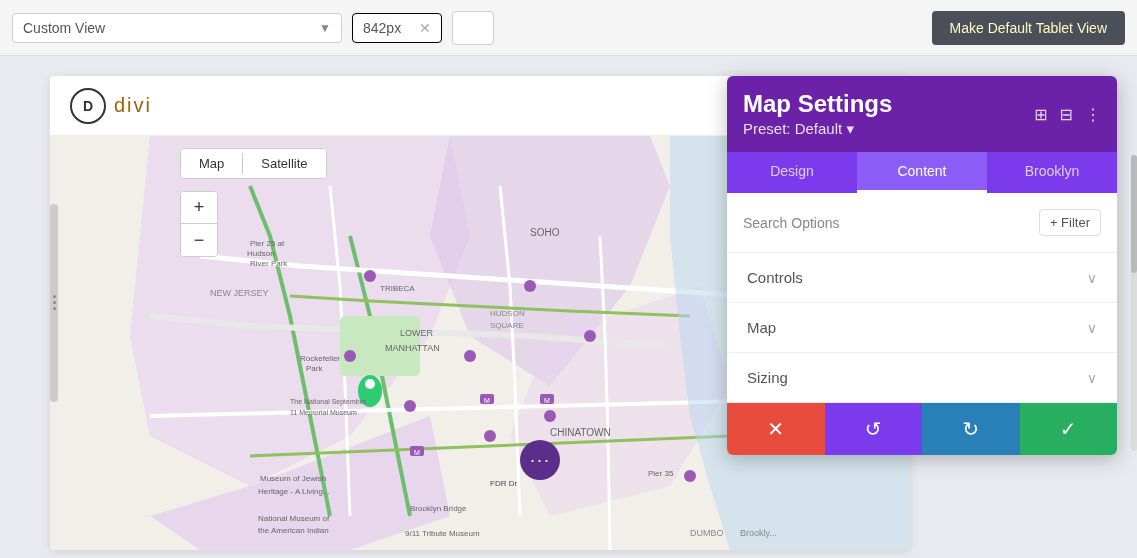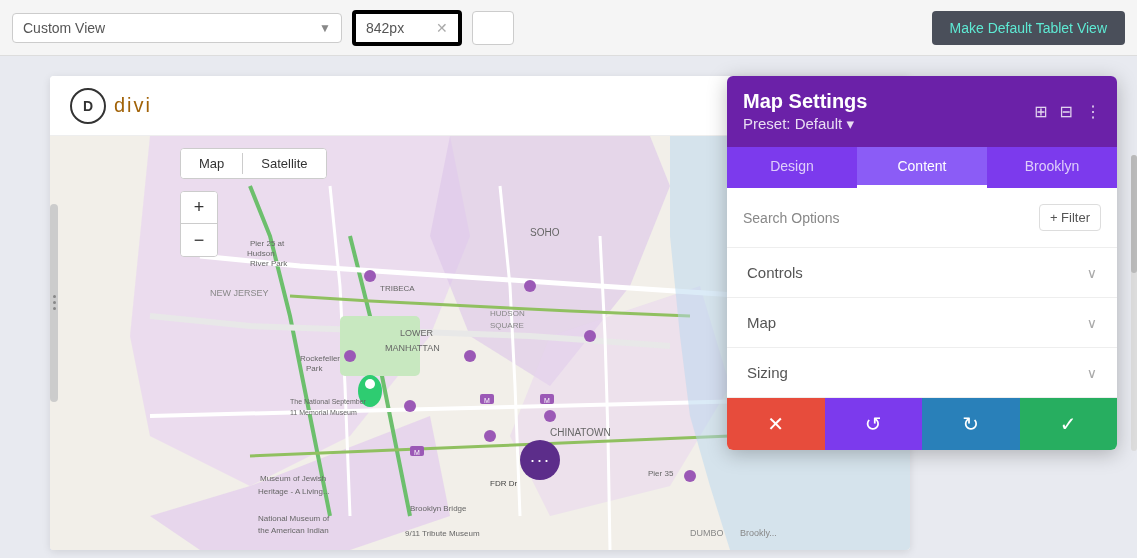--- a/index.html
+++ b/index.html
@@ -37,45 +37,45 @@
       color: #555;
     }
     .view-select-arrow {
       color: #888;
       font-size: 12px;
     }
     .width-input-wrapper {
       display: flex;
       align-items: center;
       background: white;
-      border: 4px solid #000000;
+      border: 1px solid #000000;
       border-radius: 4px;
       padding: 6px 10px;
-      gap: 20px;
+      gap: 6px;
     }
     .width-input-text {
       font-size: 14px;
       color: #555;
       min-width: 50px;
     }
     .close-x {
       color: #aaa;
       font-size: 14px;
       cursor: pointer;
     }
     .width-extra-box {
       background: white;
       border: 1px solid #ccc;
       border-radius: 4px;
       padding: 6px 20px;
       height: 34px;
     }
     .default-btn {
       background: #4a4f5a;
-      color: #5eead4;
+      color: #fef9c3;
       border: none;
       border-radius: 4px;
       padding: 9px 18px;
       font-size: 14px;
       cursor: pointer;
       white-space: nowrap;
       margin-left: auto;
     }
 
     
@@ -251,21 +251,21 @@
     
     .settings-header {
       background: #6b21a8;
       padding: 14px 16px;
       display: flex;
       align-items: center;
       justify-content: space-between;
     }
     .settings-title {
       color: white;
-      font-size: 20px;
+      font-size: 24px;
       font-weight: 600;
     }
     .settings-preset {
       color: rgba(255,255,255,0.85);
       font-size: 15px;
       margin-top: 2px;
       cursor: pointer;
     }
     .settings-header-icons {
       display: flex;

